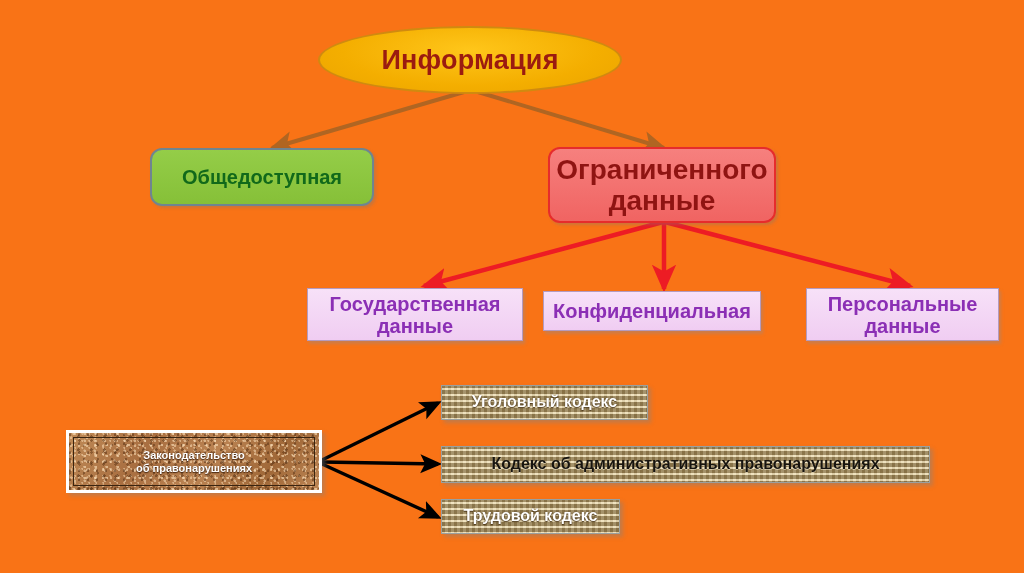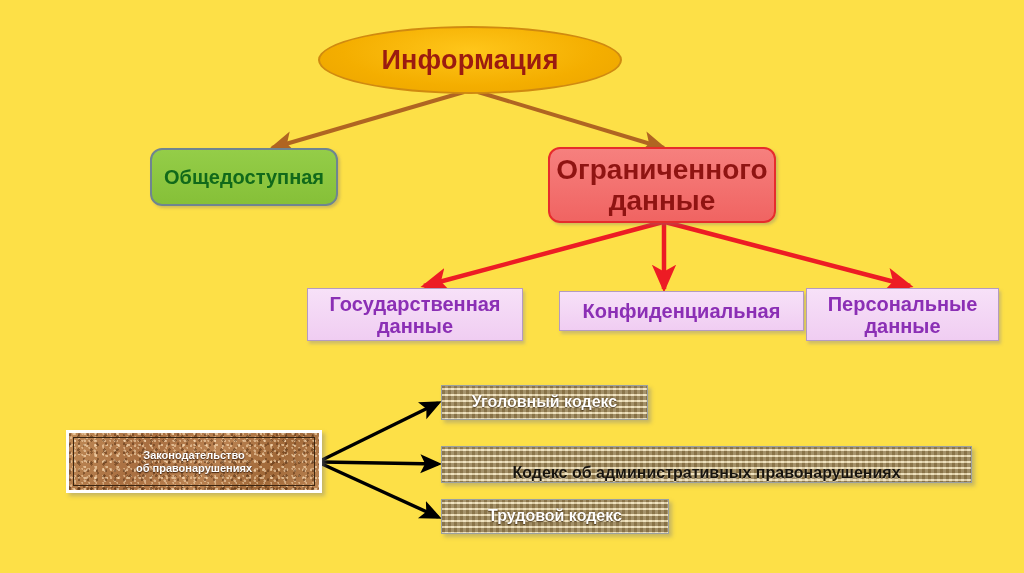--- a/index.html
+++ b/index.html
@@ -4,21 +4,21 @@
 <style>
   html, body {
     margin: 0;
     padding: 0;
     background: #ffffff;
   }
   #stage {
     position: relative;
     width: 1024px;
     height: 573px;
-    background: #fde047;
+    background: #f97316;
     overflow: hidden;
     font-family: "Liberation Sans", sans-serif;
   }
 
   #arrow-layer {
     position: absolute;
     left: 0;
     top: 0;
     width: 1024px;
     height: 573px;
@@ -223,39 +223,39 @@
 
     <g>
       <line x1="322" y1="464" x2="438" y2="517" stroke="#000000" stroke-width="3.4" marker-end="url(#head-black)"></line>
     </g>
   </svg>
 
   <div class="node-ellipse" style="left:318px; top:26px; width:304px; height:68px;">
     <span class="label">Информация</span>
   </div>
 
-  <div class="node-round node-green" style="left:150px; top:148px; width:188px; height:58px;">
+  <div class="node-round node-green" style="left:150px; top:148px; width:224px; height:58px;">
     <span class="label">Общедоступная</span>
   </div>
 
   <div class="node-round node-red" style="left:548px; top:147px; width:228px; height:76px;">
     <span class="label">
       <span>Ограниченного</span><br>
       <span>данные</span>
     </span>
   </div>
 
   <div class="node-pink" style="left:307px; top:288px; width:216px; height:53px;">
     <span class="label">
       <span>Государственная</span><br>
       <span>данные</span>
     </span>
   </div>
 
-  <div class="node-pink" style="left:543px; top:291px; width:245px; height:40px;margin-left:16px;">
+  <div class="node-pink" style="left:543px; top:291px; width:218px; height:40px;">
     <span class="label">Конфиденциальная</span>
   </div>
 
   <div class="node-pink" style="left:806px; top:288px; width:193px; height:53px;">
     <span class="label">
       <span>Персональные</span><br>
       <span>данные</span>
     </span>
   </div>
 
@@ -263,21 +263,21 @@
     <span class="label">
       <span>Законодательство</span><br>
       <span>об правонарушениях</span>
     </span>
   </div>
 
   <div class="node-tex tex-weave" style="left:441px; top:385px; width:207px; height:35px;">
     <span class="label label-white">Уголовный кодекс</span>
   </div>
 
-  <div class="node-tex tex-weave" style="left:441px; top:446px; width:531px; height:37px;align-items:flex-end;">
+  <div class="node-tex tex-weave" style="left:441px; top:446px; width:489px; height:37px;">
     <span class="label label-black">Кодекс об административных правонарушениях</span>
   </div>
 
-  <div class="node-tex tex-weave" style="left:441px; top:499px; width:228px; height:35px;">
+  <div class="node-tex tex-weave" style="left:441px; top:499px; width:179px; height:35px;">
     <span class="label label-white">Трудовой кодекс</span>
   </div>
 
 </div>
 
 </body></html>

